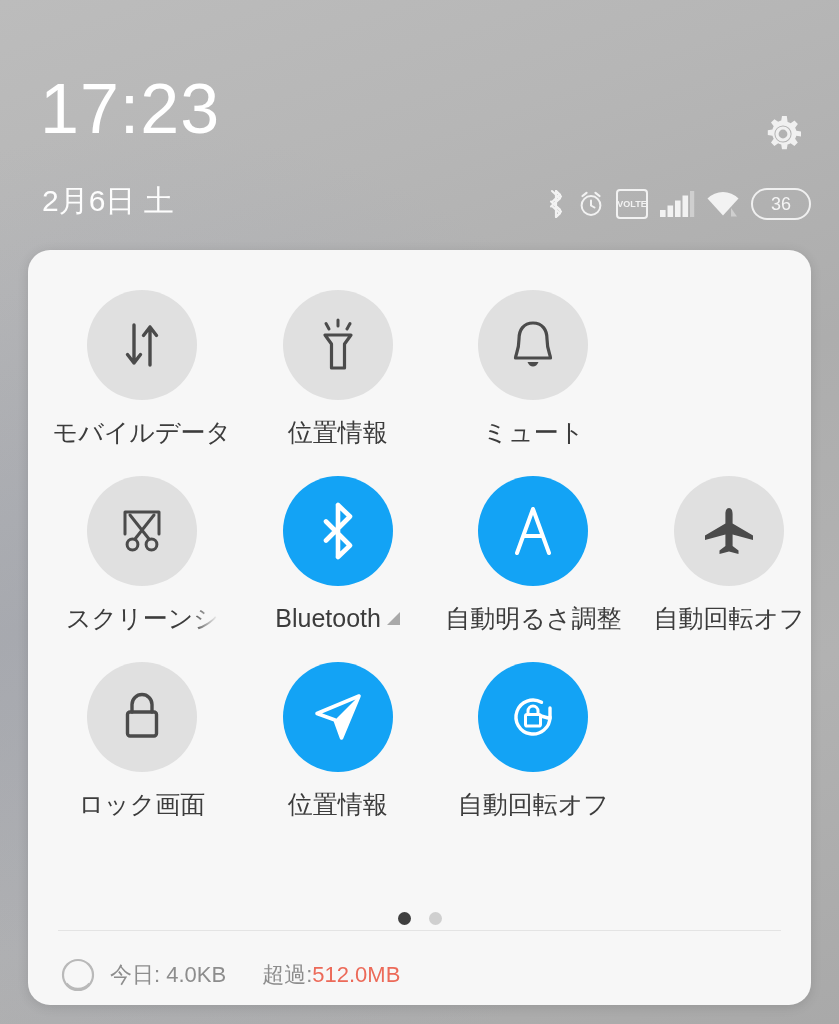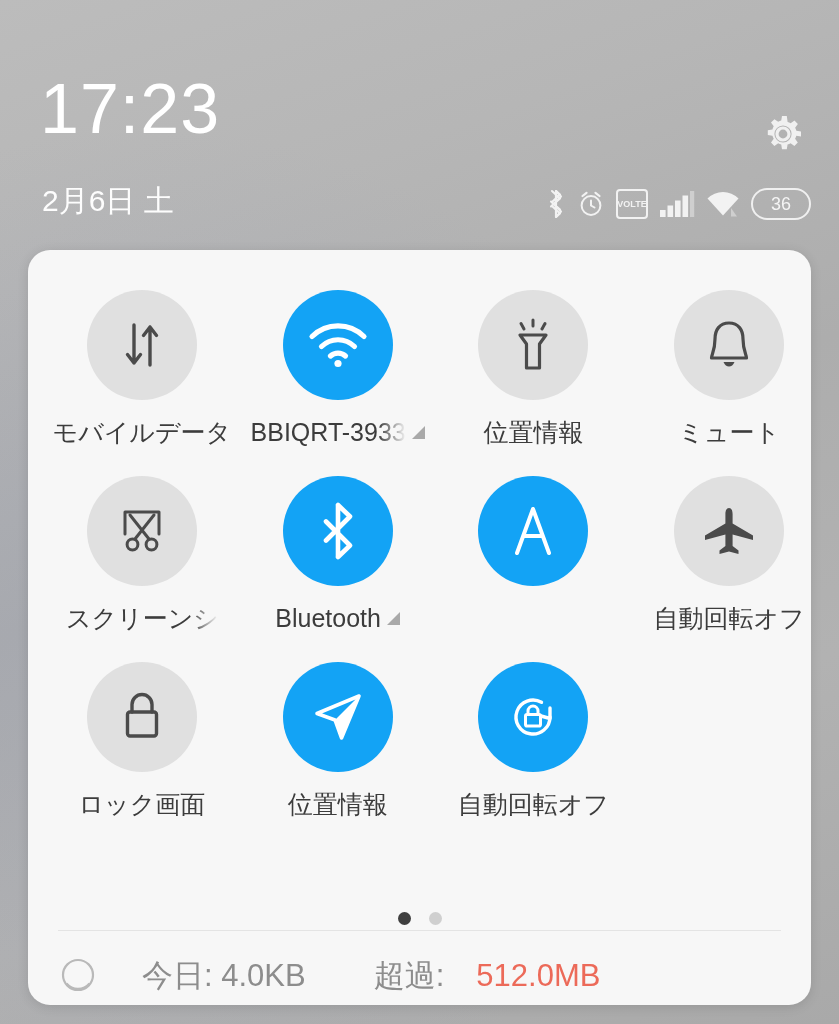--- a/index.html
+++ b/index.html
@@ -166,25 +166,24 @@
     left: 0; top: 695px;
     width: 783px; height: 60px;
     display: flex;
     align-items: center;
     padding-left: 32px;
     box-sizing: border-box;
   }
   #data-circle-icon { width: 36px; height: 36px; margin-right: 14px; flex: 0 0 auto; }
   #data-circle-icon svg { display: block; }
   .footer-text {
-    font-size: 31px;
+    font-size: 22px;
     color: #8d8d8d;
     line-height: 1;
     white-space: nowrap;
-    margin-left: 32px;
   }
   #today-usage { margin-right: 36px; }
   #over-label { color: #8d8d8d; }
   #over-value { color: #ec6a59; }
   .footer-group { display: flex; align-items: baseline; }
 </style>
 </head>
 <body>
 
 <div id="screen">
@@ -262,36 +261,20 @@
                 <path d="M15 6 L15 44 M15 44 L8.5 35.5 M15 44 L21.5 35.5" fill="none" stroke="#4b4b4b" stroke-width="3.4" stroke-linecap="round" stroke-linejoin="round"></path>
                 <path d="M31 46 L31 8 M31 8 L24.5 16.5 M31 8 L37.5 16.5" fill="none" stroke="#4b4b4b" stroke-width="3.4" stroke-linecap="round" stroke-linejoin="round"></path>
               </svg>
             </span>
           </div>
           <div class="tile-label-wrap">
             <span class="tile-label">モバイルデータ</span>
           </div>
         </div>
 
-        <div class="tile">
-          <div class="tile-circle on">
-            <span>
-              <svg width="60" height="46" viewBox="0 0 60 46">
-                <path d="M4 14.5 A 37 37 0 0 1 56 14.5" fill="none" stroke="#ffffff" stroke-width="5.2" stroke-linecap="round"></path>
-                <path d="M13.5 24.5 A 23.5 23.5 0 0 1 46.5 24.5" fill="none" stroke="#ffffff" stroke-width="5.2" stroke-linecap="round"></path>
-                <path d="M22.5 34 A 11 11 0 0 1 37.5 34" fill="none" stroke="#ffffff" stroke-width="5.2" stroke-linecap="round"></path>
-                <circle cx="30" cy="41.5" r="3.6" fill="#ffffff"></circle>
-              </svg>
-            </span>
-          </div>
-          <div class="tile-label-wrap">
-            <span class="tile-label clipped clip-wide">BBIQRT-3933</span>
-            <span class="expand-tri"></span>
-          </div>
-        </div>
 
         <div class="tile">
           <div class="tile-circle">
             <span>
               <svg width="50" height="54" viewBox="0 0 50 54">
                 <path d="M25 2 L25 8" stroke="#4b4b4b" stroke-width="3" stroke-linecap="round"></path>
                 <path d="M13 5.5 L16 11" stroke="#4b4b4b" stroke-width="3" stroke-linecap="round"></path>
                 <path d="M37 5.5 L34 11" stroke="#4b4b4b" stroke-width="3" stroke-linecap="round"></path>
                 <path d="M12 17 L38 17 L31.5 26 L31.5 50 L18.5 50 L18.5 26 Z" fill="none" stroke="#4b4b4b" stroke-width="3.2" stroke-linejoin="round"></path>
               </svg>
@@ -353,20 +336,23 @@
 
         <div class="tile">
           <div class="tile-circle on">
             <span>
               <svg width="48" height="56" viewBox="0 0 48 56">
                 <path d="M8 50 L24 6 L40 50" fill="none" stroke="#ffffff" stroke-width="4" stroke-linecap="round" stroke-linejoin="round"></path>
                 <path d="M15 33 L33 33" fill="none" stroke="#ffffff" stroke-width="4" stroke-linecap="round"></path>
               </svg>
             </span>
           </div>
+          <div class="tile-label-wrap">
+            <span class="tile-label">自動明るさ調整</span>
+          </div>
         </div>
 
         <div class="tile">
           <div class="tile-circle">
             <span>
               <svg width="54" height="50" viewBox="0 0 54 50">
                 <path d="M27 2 C29.4 2 30.6 4.4 30.6 8.2 L30.6 17.5 L51 29.5 L51 34 L30.6 28.5 L30.6 40 L36.5 44.5 L36.5 48 L27 45.5 L17.5 48 L17.5 44.5 L23.4 40 L23.4 28.5 L3 34 L3 29.5 L23.4 17.5 L23.4 8.2 C23.4 4.4 24.6 2 27 2 Z" fill="#4b4b4b"></path>
               </svg>
             </span>
           </div>

